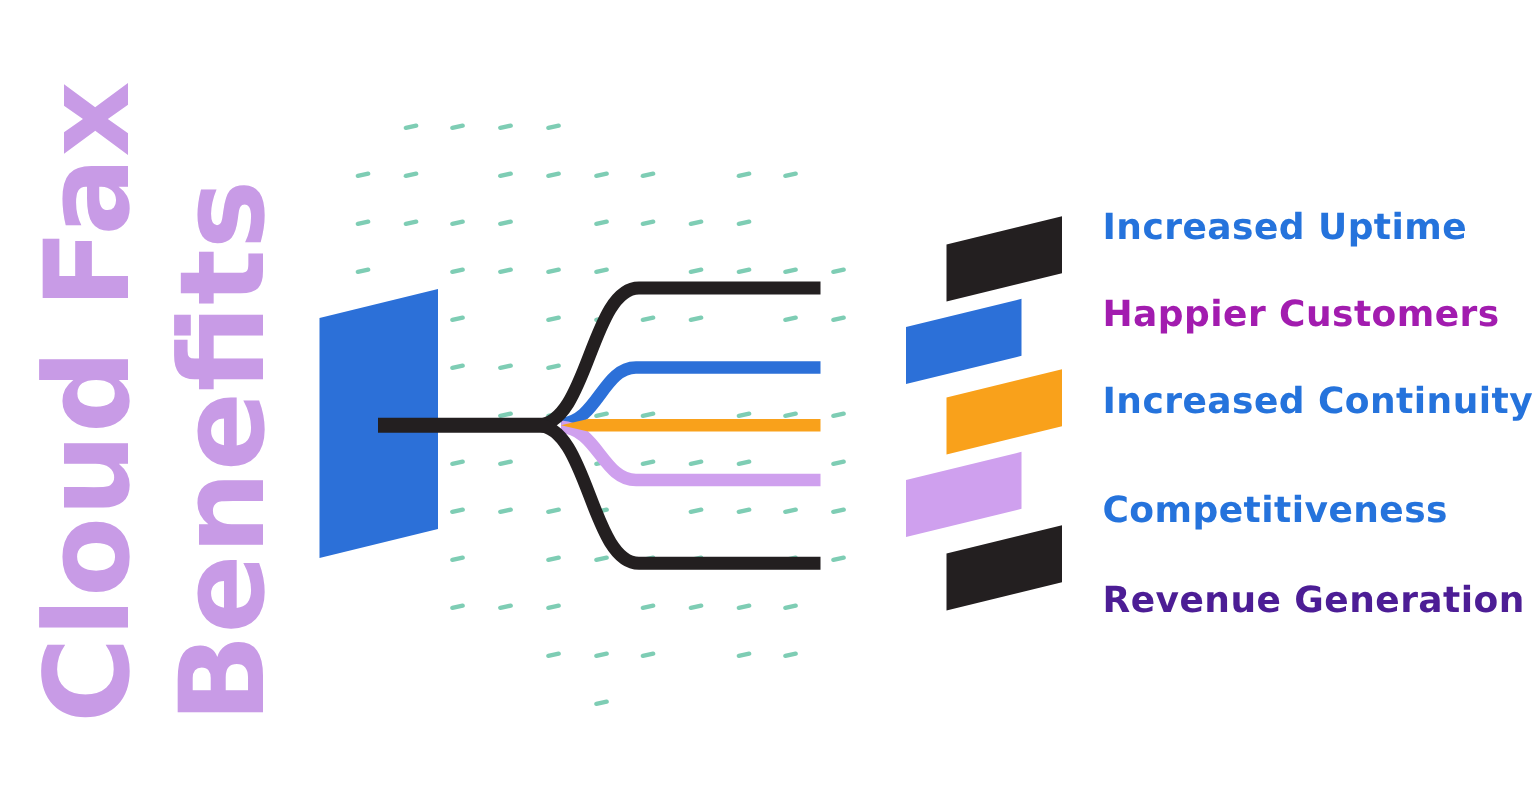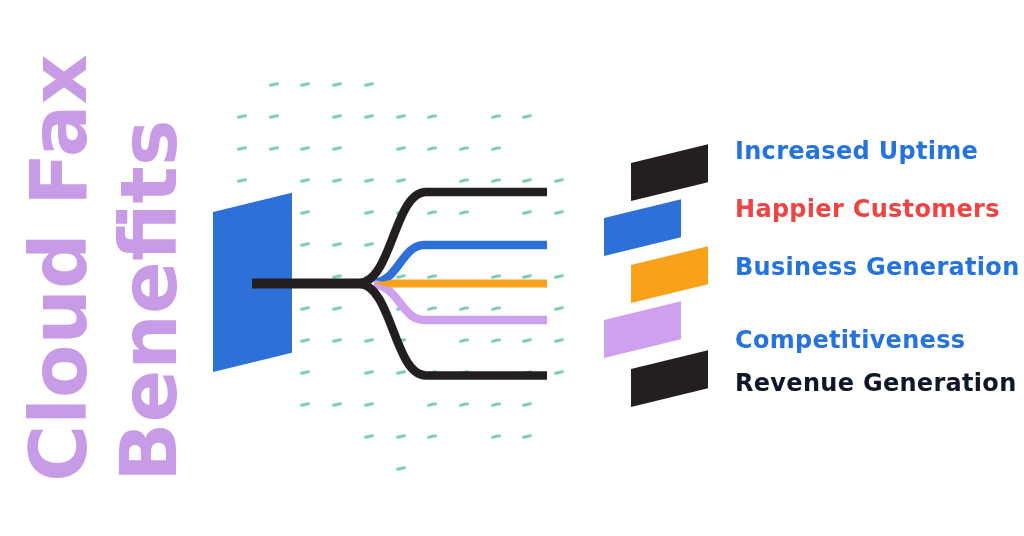--- a/index.html
+++ b/index.html
@@ -157,19 +157,19 @@
 
   <div id="swatches">
       <div class="swatch" style="left: 631px; top: 163px; background: rgb(35, 31, 32);"></div>
       <div class="swatch" style="left: 604px; top: 218px; background: rgb(44, 112, 216);"></div>
       <div class="swatch" style="left: 631px; top: 265px; background: rgb(249, 161, 27);"></div>
       <div class="swatch" style="left: 604px; top: 320px; background: rgb(207, 160, 238);"></div>
       <div class="swatch" style="left: 631px; top: 369px; background: rgb(35, 31, 32);"></div>
     </div>
   <div id="labels">
       <div class="benefit-label" style="top: 137px; color: rgb(37, 115, 220);">Increased Uptime</div>
-      <div class="benefit-label" style="top: 195px; color: #ef4444;">Happier Customers</div>
-      <div class="benefit-label" style="top: 253px; color: rgb(37, 115, 220);">Business Generation</div>
+      <div class="benefit-label" style="top: 195px; color: #a21caf;">Happier Customers</div>
+      <div class="benefit-label" style="top: 253px; color: rgb(37, 115, 220);">Increased Continuity</div>
       <div class="benefit-label" style="top: 326px; color: rgb(37, 115, 220);">Competitiveness</div>
-      <div class="benefit-label" style="top: 369px; color: #0f172a;">Revenue Generation</div>
+      <div class="benefit-label" style="top: 386px; color: #4c1d95;">Revenue Generation</div>
     </div>
 
 </div>
 
 </body></html>

